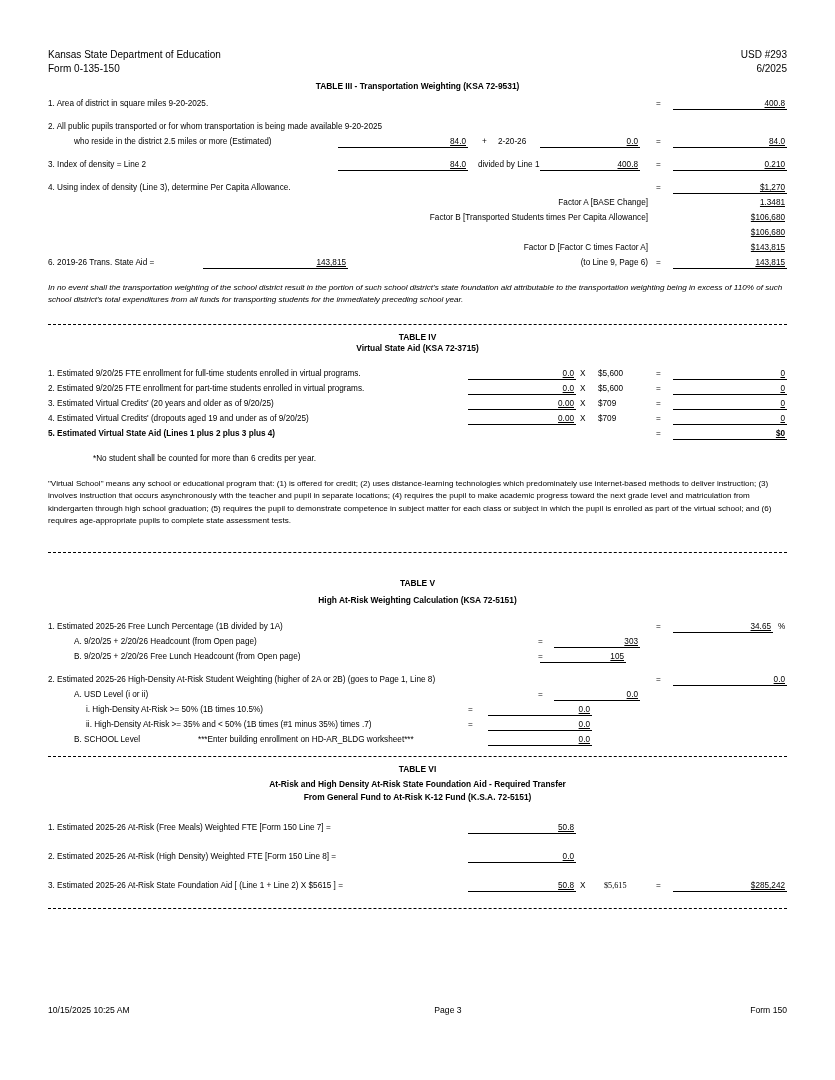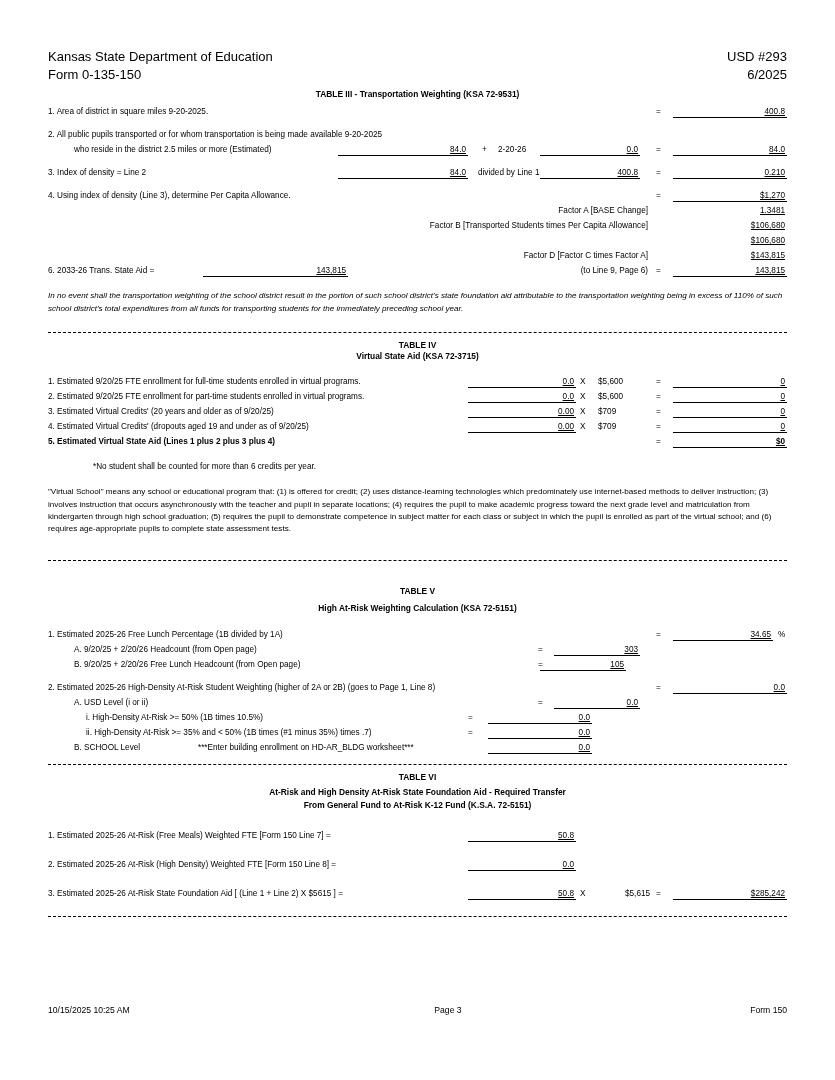--- a/index.html
+++ b/index.html
@@ -22,21 +22,21 @@
     position: absolute;
     left: 48px;
     top: 48px;
     width: 739px;
     font-size: 8.2px;
     line-height: 1.35;
   }
   .hdr {
     display: flex;
     justify-content: space-between;
-    font-size: 13px;
+    font-size: 10px;
   }
   .hdr .left { text-align: left; }
   .hdr .right { text-align: right; }
   .bold { font-weight: bold; }
   .italic { font-style: italic; }
   .title-line {
     text-align: center;
     font-weight: bold;
     font-size: 8.4px;
     margin-top: 6px;
@@ -193,21 +193,21 @@
     </div>
     <div class="line">
       <span class="val noline" style="left:625px; width:114px;">$106,680</span>
     </div>
     <div class="line">
       <span class="rlabel" style="left:260px; width:340px;">Factor D [Factor C times Factor A]</span>
       <span class="val noline" style="left:625px; width:114px;">$143,815</span>
     </div>
 
     <div class="line">
-      <span class="label">6.  2033-26 Trans. State Aid =</span>
+      <span class="label">6.  2019-26 Trans. State Aid =</span>
       <span class="val" style="left:155px; width:145px;">143,815</span>
       <span class="rlabel" style="left:400px; width:200px;">(to Line 9, Page 6)</span>
       <span class="eq" style="left:608px;">=</span>
       <span class="val" style="left:625px; width:114px;">143,815</span>
     </div>
 
     <div class="spacer-10"></div>
 
     <div class="para italic">In no event shall the transportation weighting of the school district result in the portion of such school district's state foundation aid attributable to the transportation weighting being in excess of 110% of such school district's total expenditures from all funds for transporting students for the immediately preceding school year.</div>
 
@@ -353,21 +353,21 @@
       <span class="label">2. Estimated 2025-26 At-Risk (High Density) Weighted FTE [Form 150 Line 8]  =</span>
       <span class="val" style="left:420px; width:108px;">0.0</span>
     </div>
 
     <div class="spacer-14"></div>
 
     <div class="line">
       <span class="label">3. Estimated 2025-26 At-Risk State Foundation Aid  [ (Line 1 + Line 2) X $5615 ]  =</span>
       <span class="val" style="left:420px; width:108px;">50.8</span>
       <span class="plain" style="left:532px;">X</span>
-      <span class="plain" style="left:577px;">$5,615</span>
+      <span class="plain" style="left:556px;font-family:Liberation Serif, serif;">$5,615</span>
       <span class="eq" style="left:608px;">=</span>
       <span class="val" style="left:625px; width:114px;">$285,242</span>
     </div>
 
     <div class="spacer-6"></div>
     <div class="dash"></div>
 
   </div>
 
   <div class="footer">

